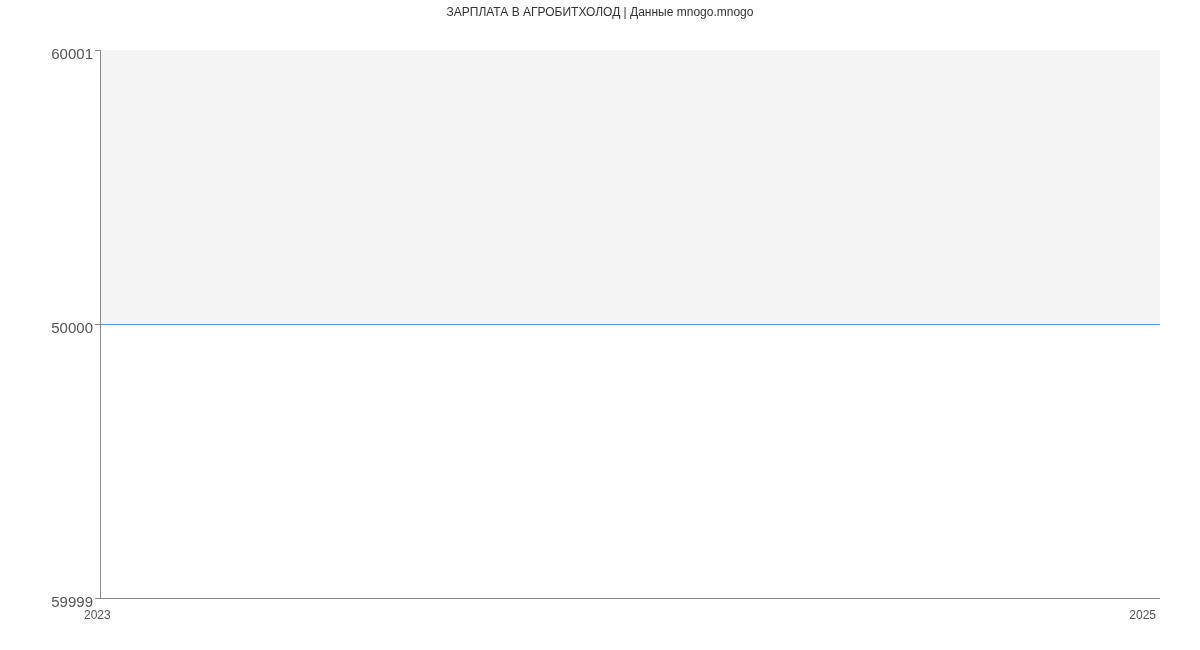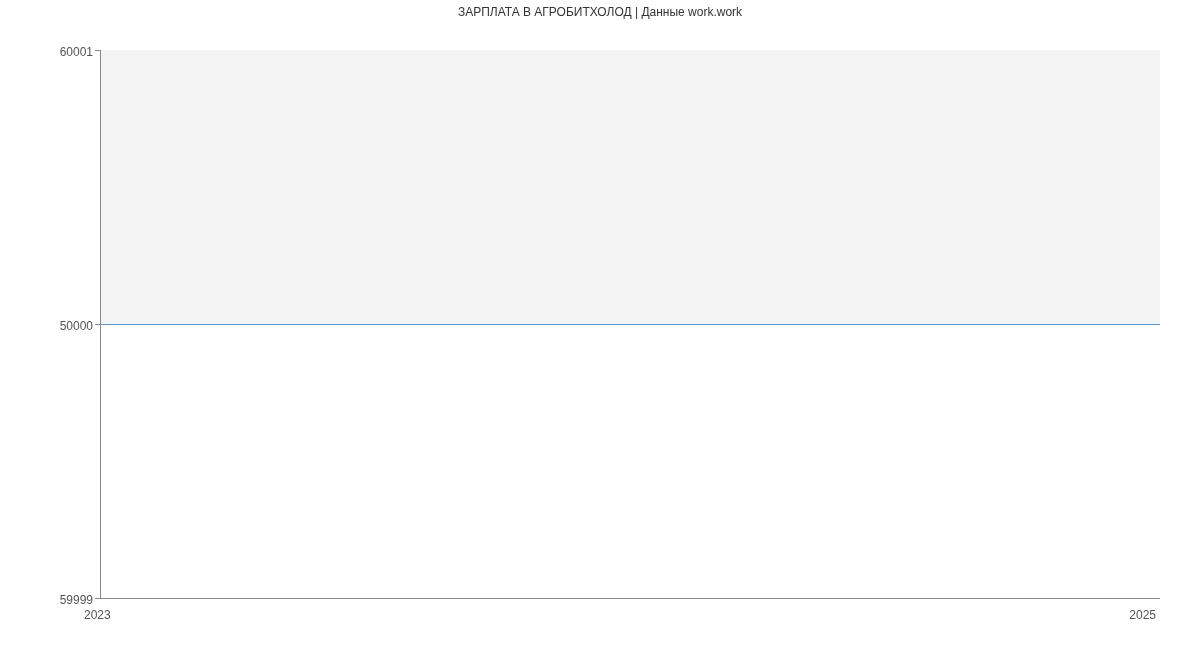--- a/index.html
+++ b/index.html
@@ -67,21 +67,21 @@
       width: 5px;
       height: 1px;
       background: #888;
       left: 95px;
     }
     .y-tick-top { top: 50px; }
     .y-tick-mid { top: 324px; }
     .y-tick-bot { top: 598px; }
     .y-label {
       position: absolute;
-      font-size: 12px;
+      font-size: 15px;
       color: #555;
       right: 1107px;
       text-align: right;
       width: 80px;
     }
     .y-label-top { top: 45px; }
     .y-label-mid { top: 319px; }
     .y-label-bot { top: 593px; text-align: right; }
     .x-label {
       position: absolute;
@@ -89,21 +89,21 @@
       color: #555;
       top: 608px;
     }
     .x-label-left { left: 84px; }
     .x-label-right { right: 44px; }
   </style>
 </head>
 <body>
 
 <div class="chart-container">
-  <div class="chart-title">ЗАРПЛАТА В АГРОБИТХОЛОД | Данные work.work</div>
+  <div class="chart-title">ЗАРПЛАТА В АГРОБИТХОЛОД | Данные mnogo.mnogo</div>
 
   <div class="plot-area">
     <div class="fill-area"></div>
     <div class="data-line"></div>
   </div>
 
   <div class="y-axis-line"></div>
   <div class="x-axis-line"></div>
 
   <div class="y-tick y-tick-top"></div>

